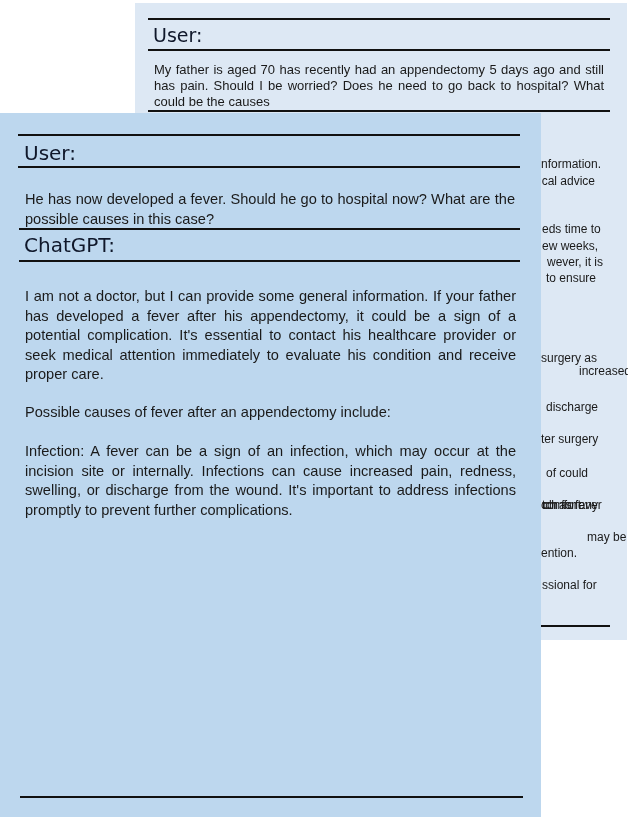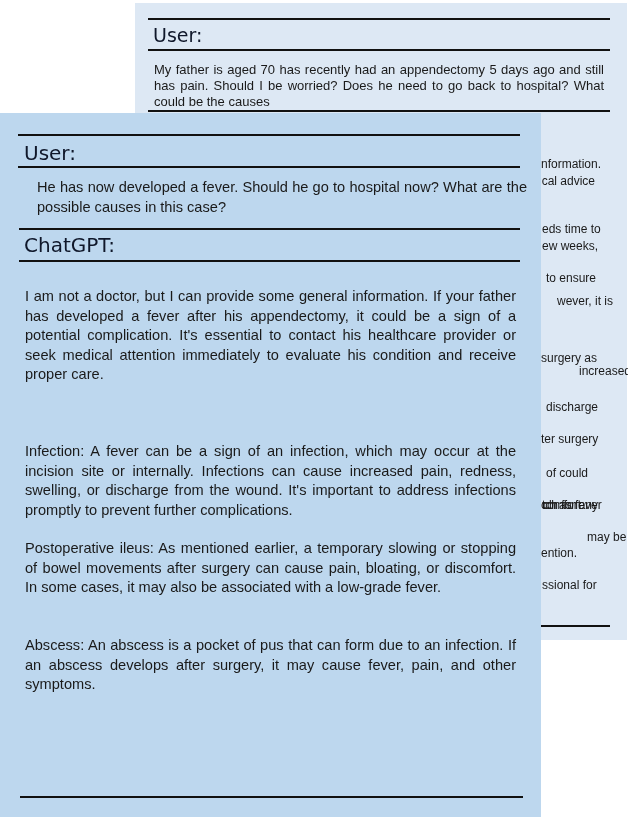--- a/index.html
+++ b/index.html
@@ -22,45 +22,44 @@
   <div class="rule" style="left:13px; top:15px; width:462px;"></div>
   <div class="hdr" style="left:18px; top:21px;">User:</div>
   <div class="rule" style="left:13px; top:46px; width:462px;"></div>
   <div class="txt" style="left:19px; top:59px; width:450px;">My father is aged 70 has recently had an appendectomy 5 days ago and still has pain. Should I be worried? Does he need to go back to hospital? What could be the causes</div>
   <div class="rule" style="left:13px; top:107px; width:462px;"></div>
 
   <div class="frag" style="left:406px; top:153px;">nformation.</div>
   <div class="frag" style="left:404px; top:170px;">ical advice</div>
   <div class="frag" style="left:407px; top:218px;">eds time to</div>
   <div class="frag" style="left:407px; top:235px;">ew  weeks,</div>
-  <div class="frag" style="left:422px; top:251px;margin-top:39px;">wever, it is</div>
+  <div class="frag" style="left:412px; top:251px;">wever, it is</div>
   <div class="frag" style="left:411px; top:267px;">to ensure</div>
   <div class="frag" style="left:406px; top:347px;">surgery as</div>
   <div class="frag" style="left:412px; top:360px;margin-left:32px;">increased</div>
   <div class="frag" style="left:411px; top:396px;">discharge</div>
   <div class="frag" style="left:406px; top:428px;">ter surgery</div>
   <div class="frag" style="left:411px; top:462px;">of  could</div>
   <div class="frag" style="left:406px; top:478px;margin-top:16px;">comfort.</div>
   <div class="frag" style="left:407px; top:494px;text-align:right;">tch for any</div>
   <div class="frag" style="left:408px; top:494px;">ch as fever</div>
   <div class="frag" style="left:412px; top:526px;margin-left:40px;">may be a</div>
   <div class="frag" style="left:406px; top:542px;">ention.</div>
   <div class="frag" style="left:407px; top:574px;">ssional for</div>
 
   <div class="rule" style="left:400px; top:622px; width:75px;"></div>
 </div>
 
 <div class="panel front">
   <div class="rule" style="left:18px; top:21px; width:502px;"></div>
   <div class="hdr" style="left:24px; top:28px;">User:</div>
   <div class="rule" style="left:18px; top:53px; width:502px;"></div>
-  <div class="txt" style="left:25px; top:65px; width:490px;margin-left:12px;">He has now developed a fever. Should he go to hospital now? What are the possible causes in this case?</div>
+  <div class="txt" style="left:25px; top:77px; width:490px;">He has now developed a fever. Should he go to hospital now? What are the possible causes in this case?</div>
   <div class="rule" style="left:19px; top:115px; width:501px;"></div>
   <div class="hdr" style="left:24px; top:120px;">ChatGPT:</div>
   <div class="rule" style="left:19px; top:147px; width:501px;"></div>
 
   <div class="txt" style="left:25px; top:174px; width:491px;">I am not a doctor, but I can provide some general information. If your father has developed a fever after his appendectomy, it could be a sign of a potential complication. It's essential to contact his healthcare provider or seek medical attention immediately to evaluate his condition and receive proper care.</div>
+  <div class="txt" style="left:25px; top:290px; width:491px;">Possible causes of fever after an appendectomy include:</div>
   <div class="txt" style="left:25px; top:329px; width:491px;">Infection: A fever can be a sign of an infection, which may occur at the incision site or internally. Infections can cause increased pain, redness, swelling, or discharge from the wound. It's important to address infections promptly to prevent further complications.</div>
-  <div class="txt" style="left:25px; top:426px; width:491px;">Postoperative ileus: As mentioned earlier, a temporary slowing or stopping of bowel movements after surgery can cause pain, bloating, or discomfort. In some cases, it may also be associated with a low-grade fever.</div>
-  <div class="txt" style="left:25px; top:523px; width:491px;">Abscess: An abscess is a pocket of pus that can form due to an infection. If an abscess develops after surgery, it may cause fever, pain, and other symptoms.</div>
 
   <div class="rule" style="left:20px; top:683px; width:503px;"></div>
 </div>
 
 </body></html>

